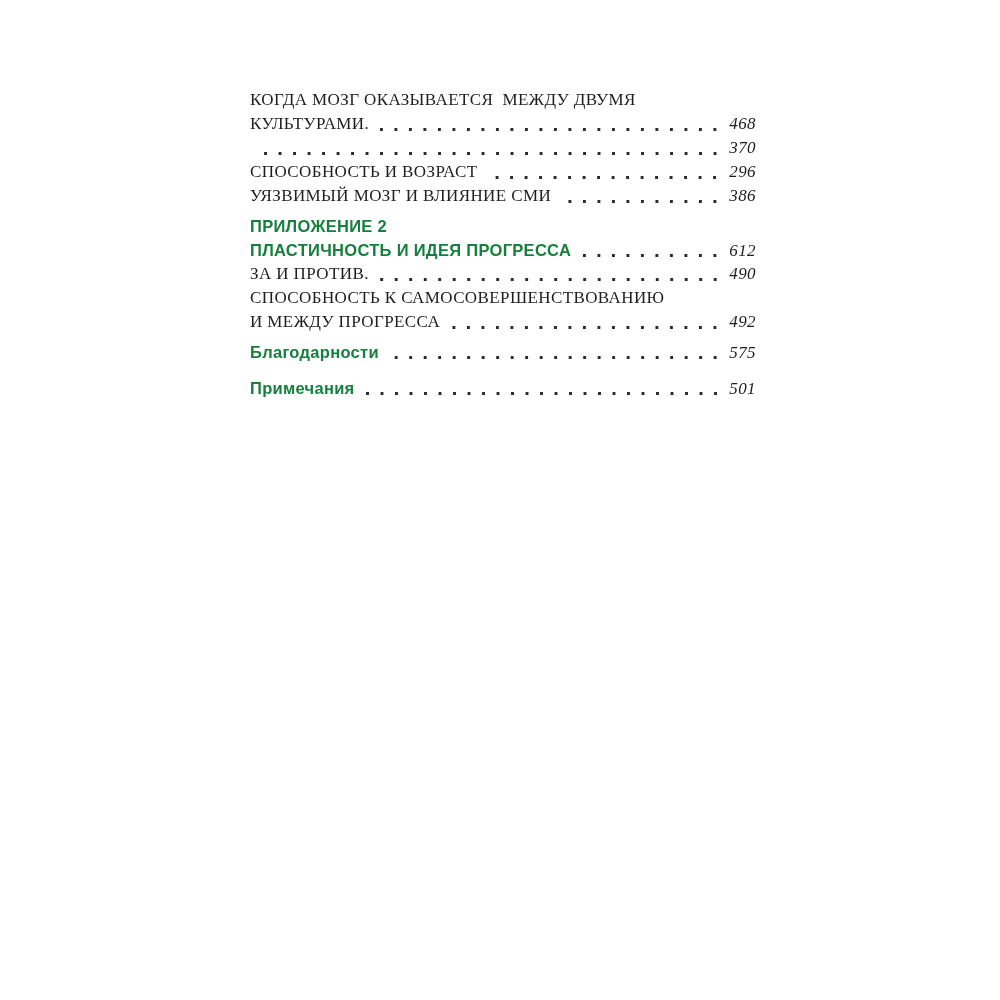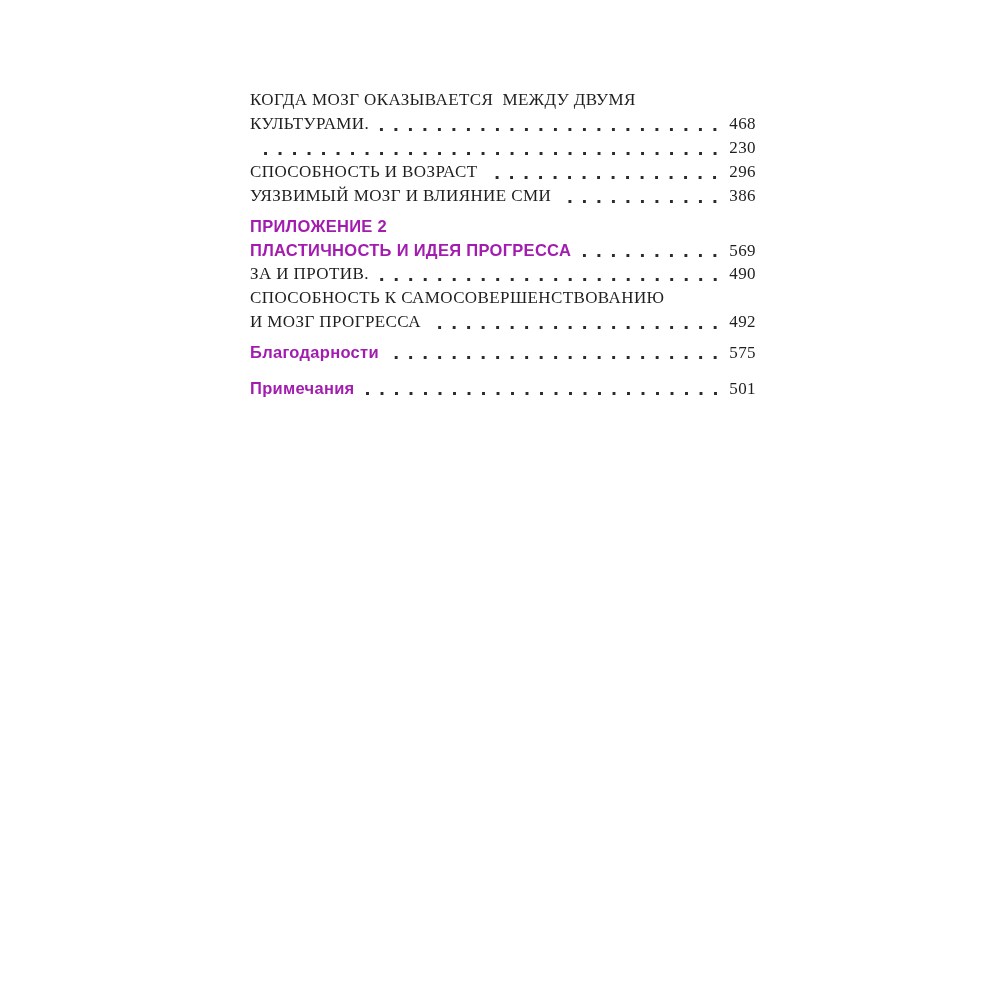--- a/index.html
+++ b/index.html
@@ -33,39 +33,40 @@
   .t-serif {
     font-family: "Liberation Serif", serif;
     font-size: 17px;
     color: #1e1e1e;
     letter-spacing: 0.4px;
   }
   .t-bold {
     font-family: "Liberation Sans", sans-serif;
     font-weight: bold;
     font-size: 16.5px;
-    color: #a21caf;
+    color: #15803d;
     letter-spacing: 0.3px;
   }
   .dots {
     flex: 1 1 auto;
     align-self: stretch;
     height: 24px;
     margin-left: 9px;
     margin-right: 7px;
     background-image: radial-gradient(circle, #2b2b2b 1.4px, rgba(0,0,0,0) 1.7px);
     background-size: 14.5px 3px;
     background-repeat: repeat-x;
     background-position: right 0 bottom 5px;
   }
   .pg {
     font-family: "Liberation Serif", serif;
     font-size: 17px;
     color: #1e1e1e;
     letter-spacing: 0.4px;
+    font-style: italic;
   }
   .sect-gap { margin-top: 6px; }
   .small-gap { margin-top: 12px; }
 </style>
 </head>
 <body>
 
 <div class="scan-page">
   <div class="toc-block">
 
@@ -74,21 +75,21 @@
     </div>
 
     <div class="row">
       <span class="t-serif">КУЛЬТУРАМИ.</span>
       <span class="dots"></span>
       <span class="pg">468</span>
     </div>
 
     <div class="row">
       <span class="dots"></span>
-      <span class="pg">230</span>
+      <span class="pg">370</span>
     </div>
 
     <div class="row">
       <span class="t-serif">СПОСОБНОСТЬ И ВОЗРАСТ</span>
       <span class="dots"></span>
       <span class="pg">296</span>
     </div>
 
     <div class="row">
       <span class="t-serif">УЯЗВИМЫЙ МОЗГ И ВЛИЯНИЕ СМИ</span>
@@ -96,36 +97,36 @@
       <span class="pg">386</span>
     </div>
 
     <div class="row sect-gap">
       <span class="t-bold">ПРИЛОЖЕНИЕ 2</span>
     </div>
 
     <div class="row">
       <span class="t-bold">ПЛАСТИЧНОСТЬ И ИДЕЯ ПРОГРЕССА</span>
       <span class="dots"></span>
-      <span class="pg">569</span>
+      <span class="pg">612</span>
     </div>
 
 
     <div class="row">
       <span class="t-serif">ЗА И ПРОТИВ.</span>
       <span class="dots"></span>
       <span class="pg">490</span>
     </div>
 
     <div class="row">
       <span class="t-serif">СПОСОБНОСТЬ К САМОСОВЕРШЕНСТВОВАНИЮ</span>
     </div>
 
     <div class="row">
-      <span class="t-serif">И МОЗГ ПРОГРЕССА</span>
+      <span class="t-serif">И МЕЖДУ ПРОГРЕССА</span>
       <span class="dots"></span>
       <span class="pg">492</span>
     </div>
 
     <div class="row sect-gap">
       <span class="t-bold">Благодарности</span>
       <span class="dots"></span>
       <span class="pg">575</span>
     </div>
 

